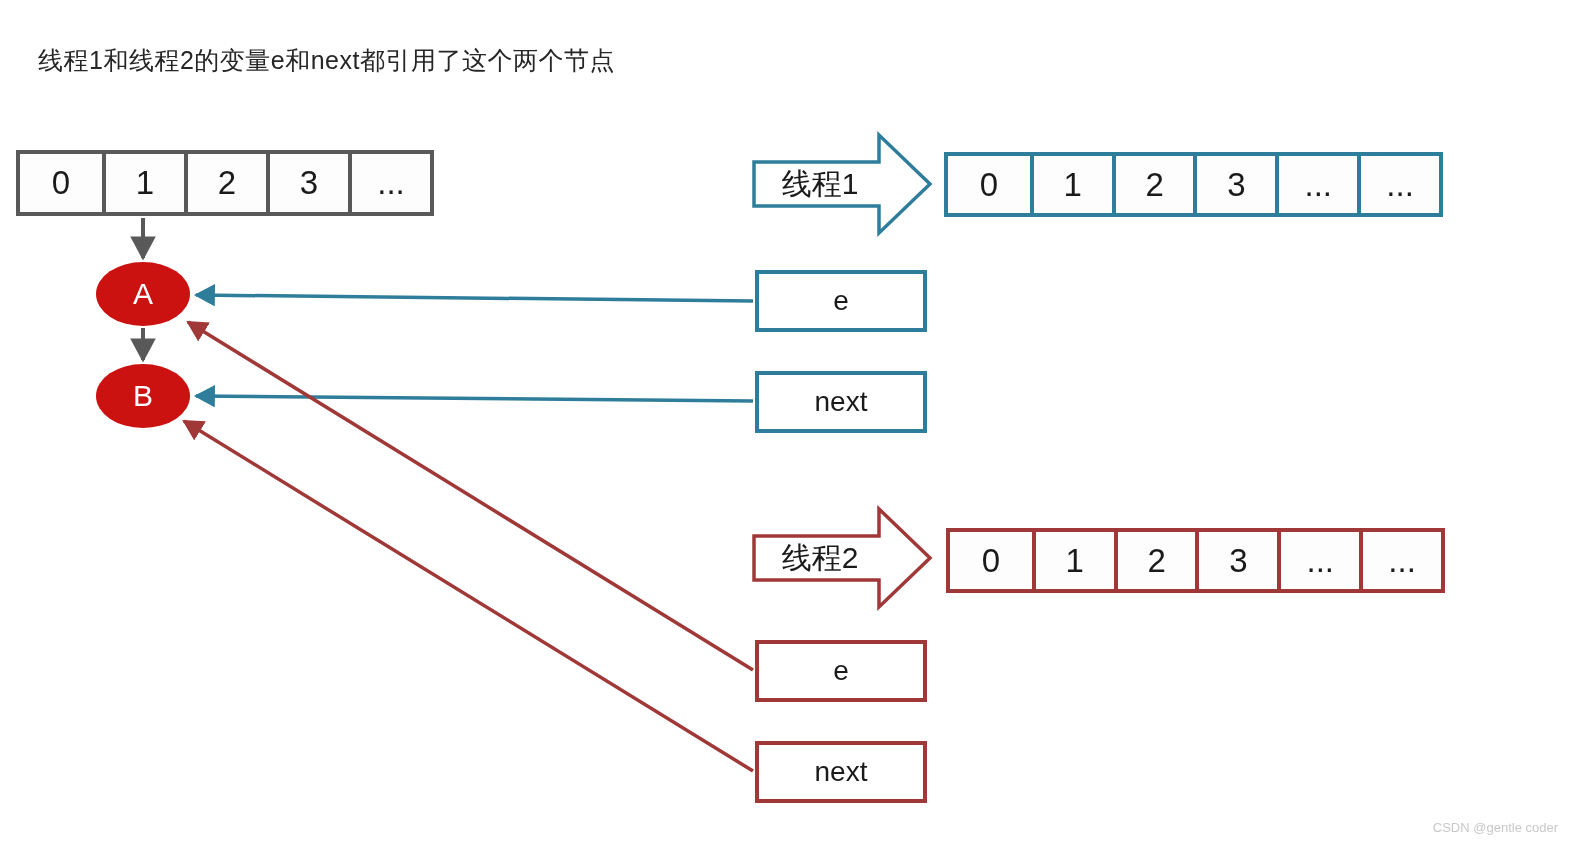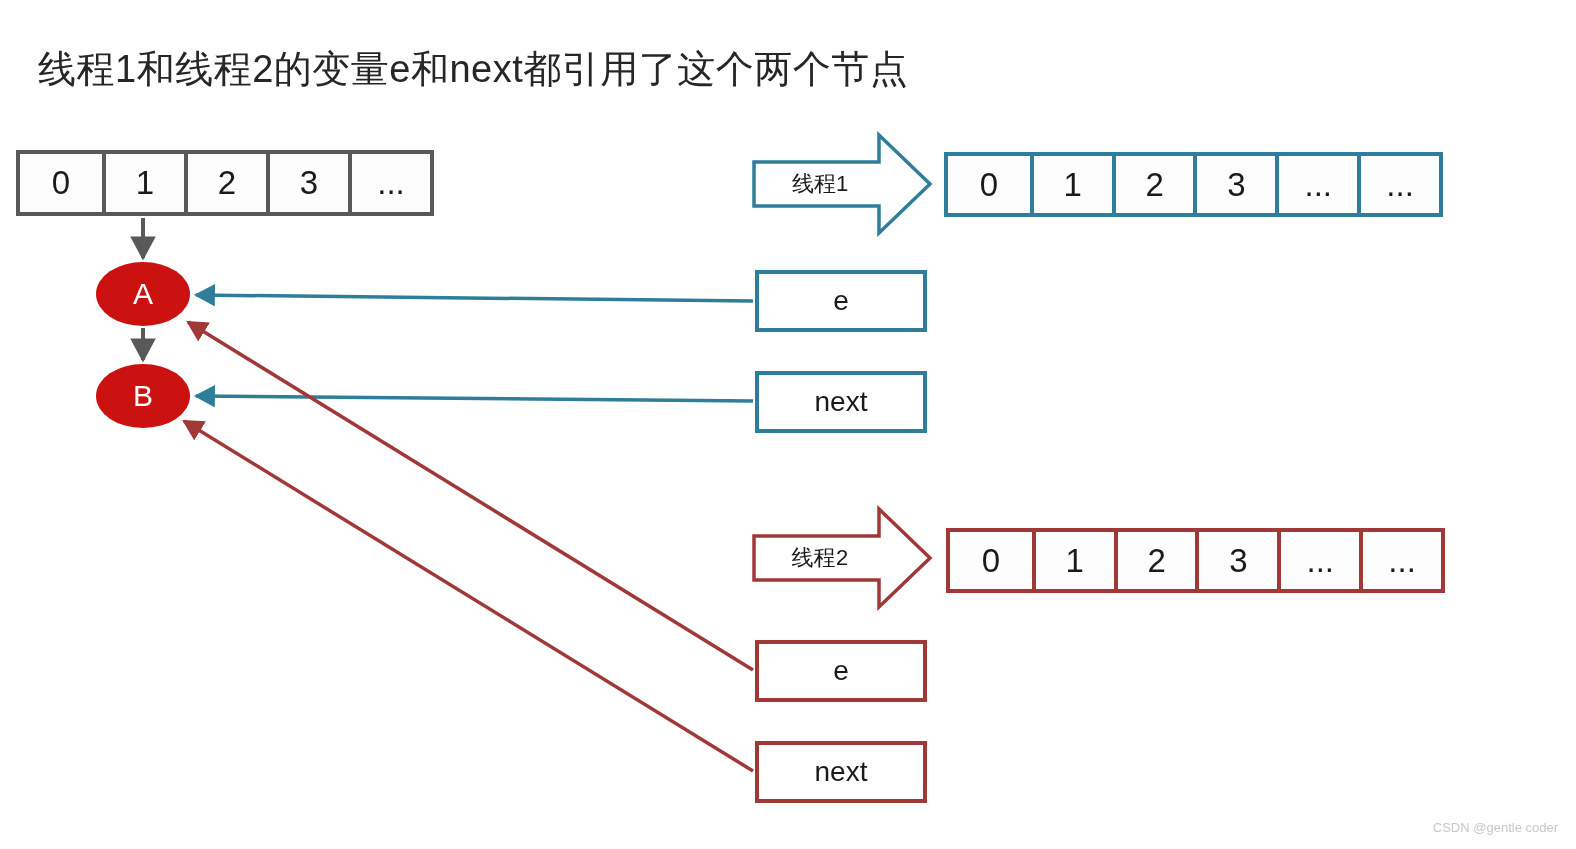--- a/index.html
+++ b/index.html
@@ -16,21 +16,21 @@
     height: 849px;
     background: #ffffff;
     overflow: hidden;
   }
 
   
   .title {
     position: absolute;
     left: 38px;
     top: 44px;
-    font-size: 38px;
+    font-size: 25px;
     color: #262626;
     letter-spacing: 0.5px;
     white-space: nowrap;
   }
 
   
   .celltable {
     position: absolute;
     display: flex;
     box-sizing: border-box;
@@ -136,27 +136,27 @@
   }
   .blockarrow svg { display: block; width: 100%; height: 100%; }
   .blockarrow .ba-label {
     position: absolute;
     left: 0; top: 0;
     width: 132px;
     height: 108px;
     display: flex;
     align-items: center;
     justify-content: center;
-    font-size: 22px;
+    font-size: 30px;
     color: #1a1a1a;
     padding-left: 6px;
     box-sizing: border-box;
   }
   #t1-arrow { left: 751px; top: 130px; }
-  #t2-arrow { left: 751px; top: 504px; font-family: Liberation Mono, monospace; }
+  #t2-arrow { left: 751px; top: 504px; }
 
   
   #wires {
     position: absolute;
     left: 0; top: 0;
     width: 1576px;
     height: 849px;
     pointer-events: none;
   }
 

